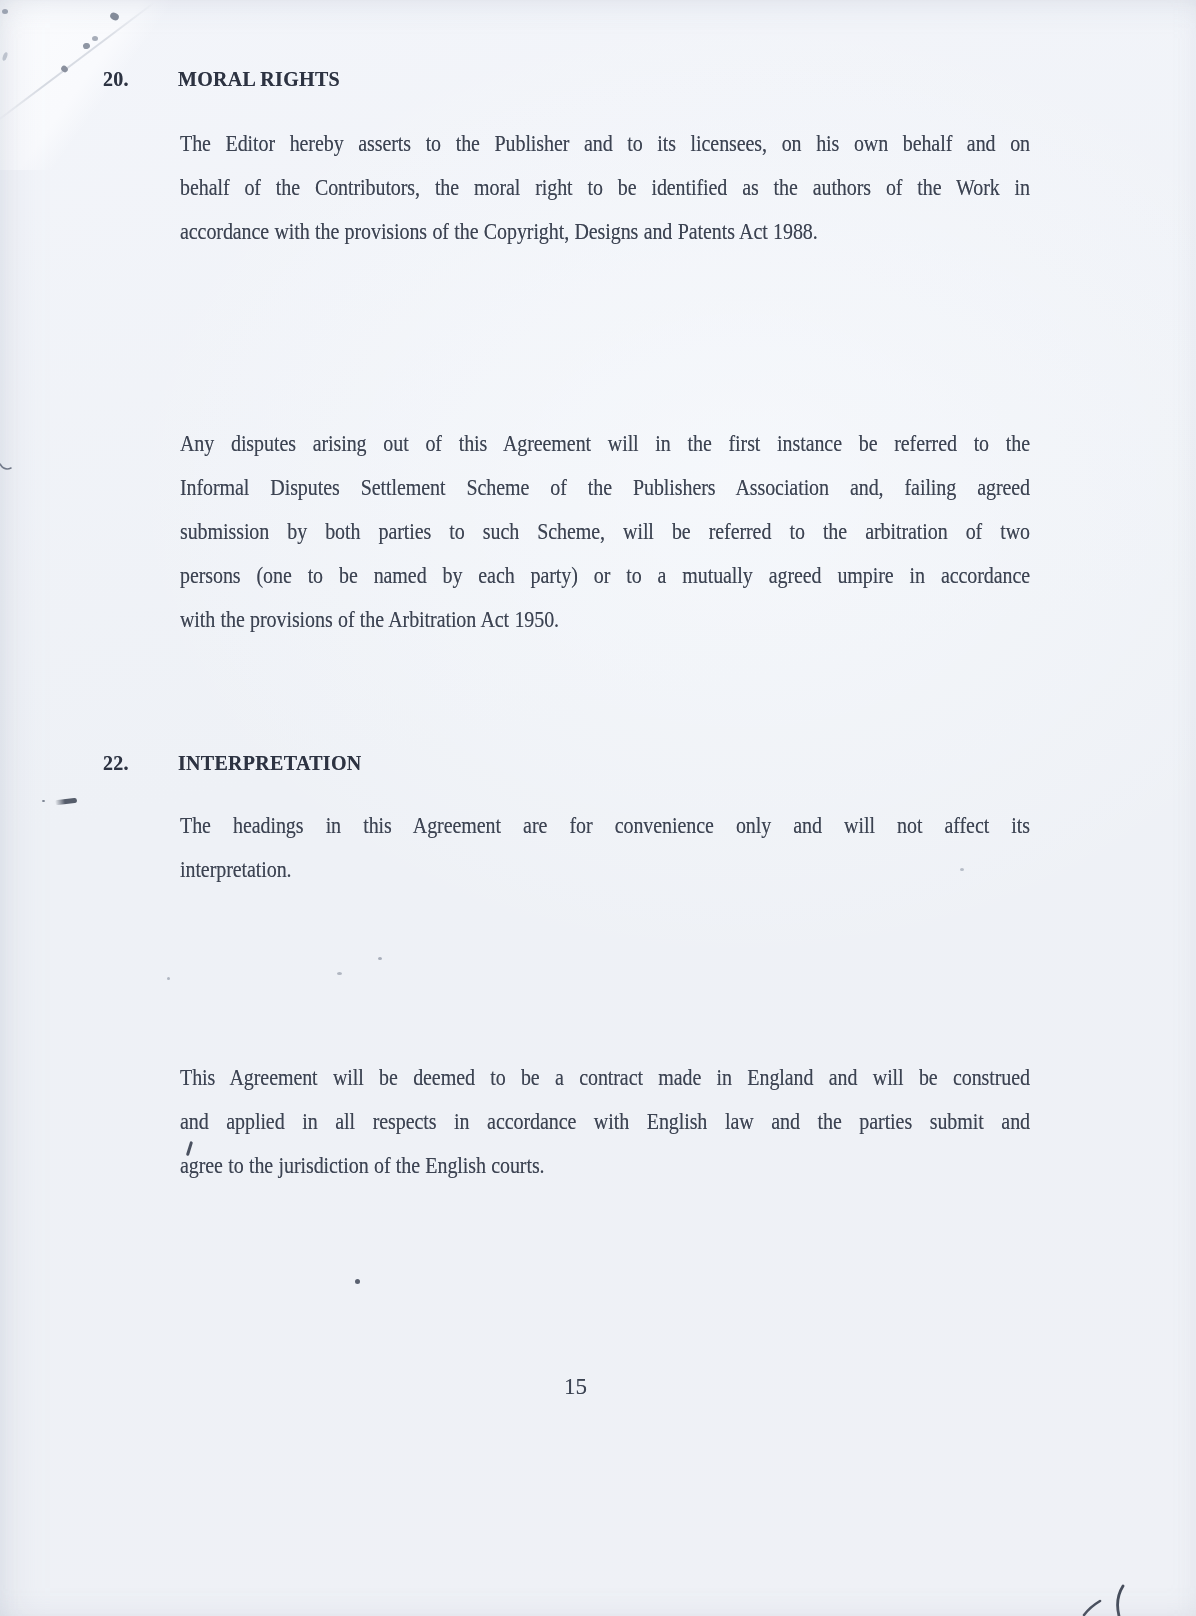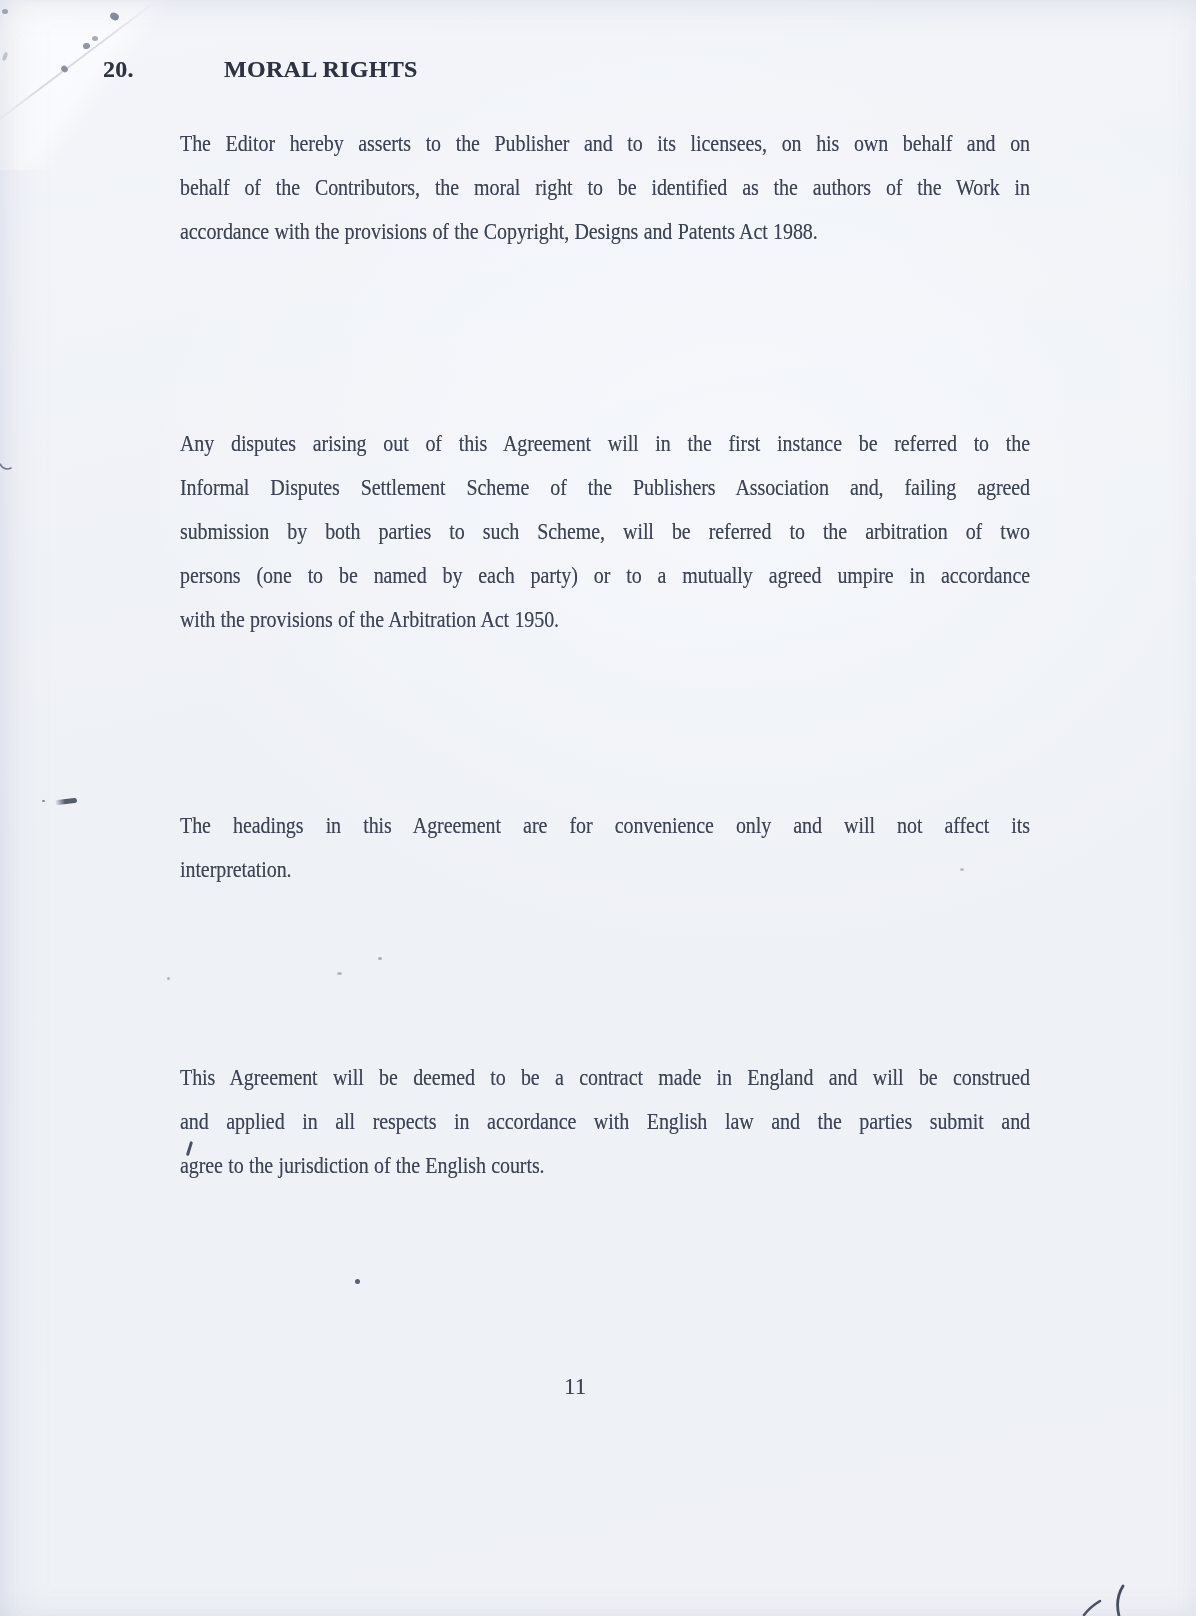--- a/index.html
+++ b/index.html
@@ -30,28 +30,28 @@
     pointer-events: none;
   }
   .crease {
     position: absolute; left: -6px; top: 122px; width: 200px; height: 2px;
     background: linear-gradient(90deg, rgba(178,185,198,0.0), rgba(178,185,198,0.5) 30%, rgba(178,185,198,0.45) 70%, rgba(178,185,198,0));
     transform: rotate(-37deg); transform-origin: left top;
     pointer-events: none;
   }
   .sec { position: absolute; left: 0; width: 100%; height: 30px; }
   .sec .num, .sec .h {
-    position: absolute; top: 4px;
-    font-weight: bold; font-size: 24px; line-height: 26px;
+    position: absolute; top: 14px;
+    font-weight: bold; font-size: 20px; line-height: 26px;
     color: #2d3342; letter-spacing: 0.3px;
     text-shadow: 0 0 0.6px rgba(45,51,66,0.55);
     white-space: nowrap;
   }
   .sec .num { left: 103px; }
-  .sec .h   { left: 178px; margin-left: 46px; }
+  .sec .h   { left: 178px; }
   .para {
     position: absolute; left: 180px; width: 977px;
     transform: scaleX(0.87); transform-origin: left top;
     font-size: 23px; line-height: 44px;
     letter-spacing: -0.1px; word-spacing: 0.5px;
     color: #3c4352;
     text-shadow: 0 0 0.6px rgba(60,67,82,0.5);
   }
   .line { text-align: justify; text-align-last: justify; }
   .line.last { text-align: left; text-align-last: left; }
@@ -106,27 +106,31 @@
   </div>
 
   <div class="para" style="top:422px;">
     <div class="line">Any disputes arising out of this Agreement will in the first instance be referred to the</div>
     <div class="line">Informal Disputes Settlement Scheme of the Publishers Association and, failing agreed</div>
     <div class="line">submission by both parties to such Scheme, will be referred to the arbitration of two</div>
     <div class="line">persons (one to be named by each party) or to a mutually agreed umpire in accordance</div>
     <div class="line last">with the provisions of the Arbitration Act 1950.</div>
   </div>
 
+  <div class="sec" style="top:736px;">
+    <span class="num">22.</span>
+    <span class="h">INTERPRETATION</span>
+  </div>
   <div class="para" style="top:804px;">
     <div class="line">The headings in this Agreement are for convenience only and will not affect its</div>
     <div class="line last">interpretation.</div>
   </div>
 
   <div class="para" style="top:1056px;">
     <div class="line">This Agreement will be deemed to be a contract made in England and will be construed</div>
     <div class="line">and applied in all respects in accordance with English law and the parties submit and</div>
     <div class="line last">agree to the jurisdiction of the English courts.</div>
   </div>
 
-  <div class="pageno">11</div>
+  <div class="pageno">15</div>
 
   <div class="edge-shade"></div>
 </div>
 
 </body></html>

